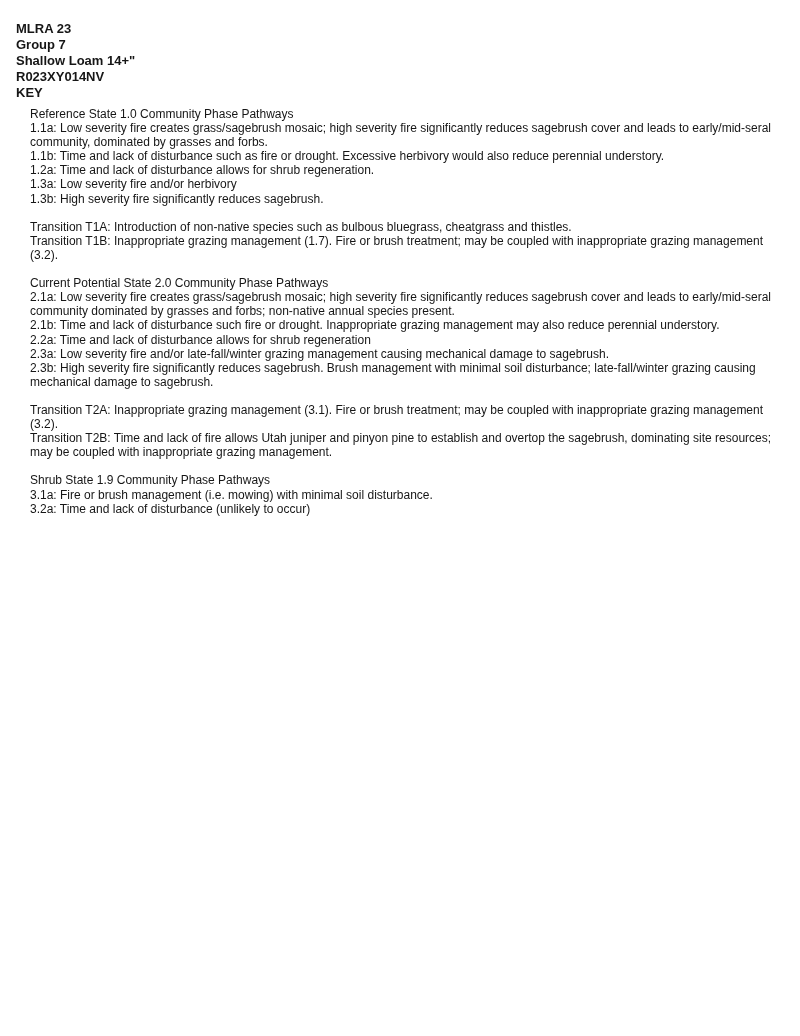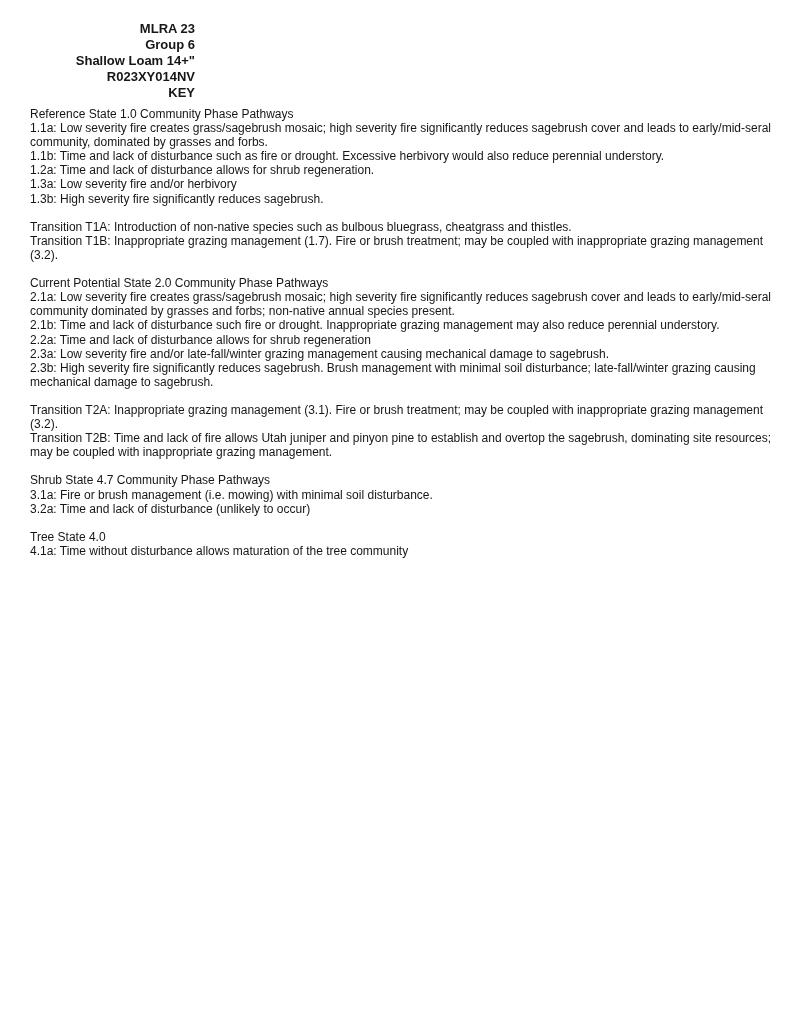--- a/index.html
+++ b/index.html
@@ -8,23 +8,23 @@
     width: 800px;
     height: 1036px;
     background: #ffffff;
     overflow: hidden;
     font-family: "Liberation Sans", sans-serif;
     color: #161616;
   }
   .header {
     position: absolute;
     top: 21px;
-    left: 0;
+    left: 16px;
     width: 195px;
-    text-align: right;
+    text-align: left;
     font-weight: bold;
     font-size: 13px;
     line-height: 16px;
   }
   .header-line { white-space: pre; }
   .body {
     position: absolute;
     top: 107px;
     left: 30px;
     width: 762px;
@@ -36,21 +36,21 @@
     padding: 0;
     white-space: pre;
   }
 </style>
 </head>
 <body>
 
 <div class="page">
   <div class="header" id="doc-header">
       <div class="header-line">MLRA 23</div>
-      <div class="header-line">Group 6</div>
+      <div class="header-line">Group 7</div>
       <div class="header-line">Shallow Loam 14+"</div>
       <div class="header-line">R023XY014NV</div>
       <div class="header-line">KEY</div>
     </div>
   <div class="body" id="doc-body">
       <p class="block">Reference State 1.0 Community Phase Pathways
 1.1a: Low severity fire creates grass/sagebrush mosaic; high severity fire significantly reduces sagebrush cover and leads to early/mid-seral
 community, dominated by grasses and forbs.
 1.1b: Time and lack of disturbance such as fire or drought. Excessive herbivory would also reduce perennial understory.
 1.2a: Time and lack of disturbance allows for shrub regeneration.
@@ -64,19 +64,17 @@
 community dominated by grasses and forbs; non-native annual species present.
 2.1b: Time and lack of disturbance such fire or drought. Inappropriate grazing management may also reduce perennial understory.
 2.2a: Time and lack of disturbance allows for shrub regeneration
 2.3a: Low severity fire and/or late-fall/winter grazing management causing mechanical damage to sagebrush.
 2.3b: High severity fire significantly reduces sagebrush. Brush management with minimal soil disturbance; late-fall/winter grazing causing
 mechanical damage to sagebrush.</p>
       <p class="block">Transition T2A: Inappropriate grazing management (3.1). Fire or brush treatment; may be coupled with inappropriate grazing management
 (3.2).
 Transition T2B: Time and lack of fire allows Utah juniper and pinyon pine to establish and overtop the sagebrush, dominating site resources;
 may be coupled with inappropriate grazing management.</p>
-      <p class="block">Shrub State 4.7 Community Phase Pathways
+      <p class="block">Shrub State 1.9 Community Phase Pathways
 3.1a: Fire or brush management (i.e. mowing) with minimal soil disturbance.
 3.2a: Time and lack of disturbance (unlikely to occur)</p>
-      <p class="block">Tree State 4.0
-4.1a: Time without disturbance allows maturation of the tree community</p>
     </div>
 </div>
 
 </body></html>

